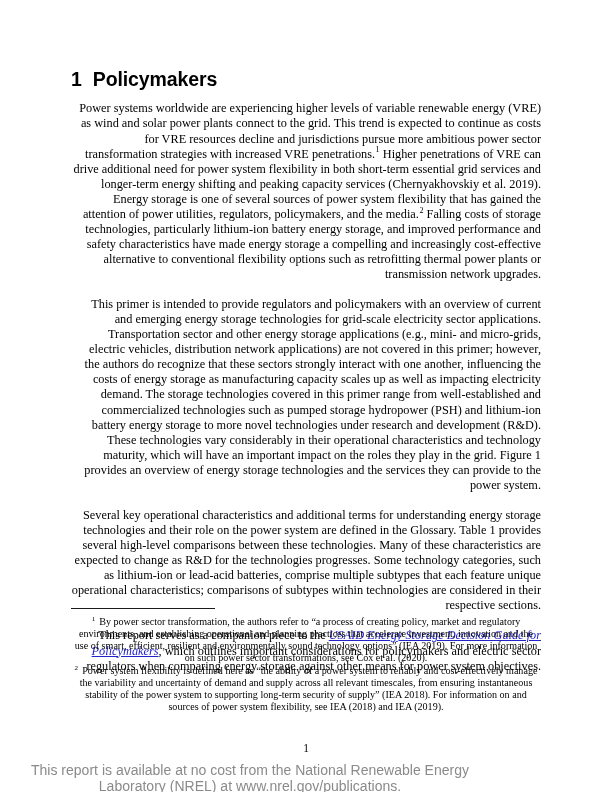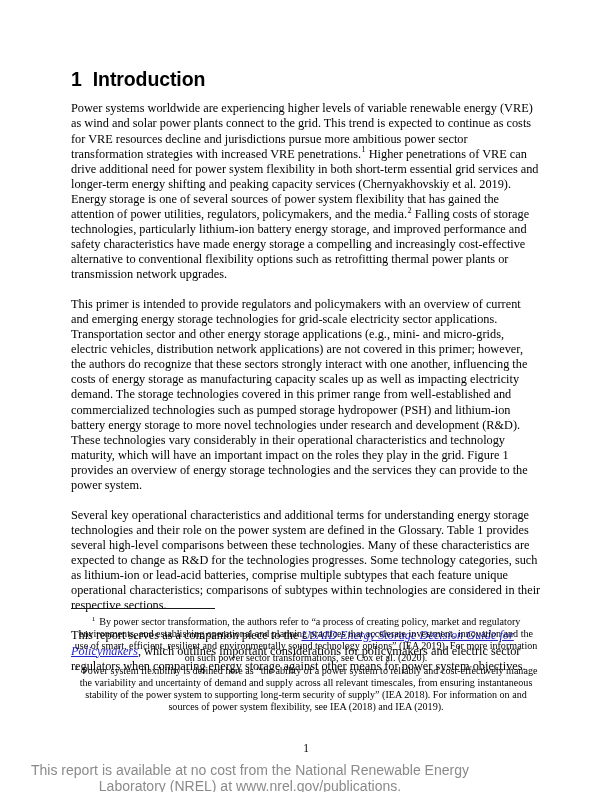--- a/index.html
+++ b/index.html
@@ -36,21 +36,21 @@
     line-height: 1.15;
     color: #000;
   }
   h1.section-heading .num {
     margin-right: 11px;
   }
   p.body-par {
     font-size: 12.3px;
     line-height: 15.05px;
     margin: 0 0 15.2px 0;
-    text-align: left;
+    text-align: right;
     color: #000;
     hyphens: none;
   }
   p.body-par:last-of-type {
     margin-bottom: 0;
   }
   sup.fn-ref {
     font-size: 8.2px;
     vertical-align: super;
     line-height: 0;
@@ -109,21 +109,21 @@
   }
 </style>
 </head>
 <body>
 
 <div class="page">
 
   <div class="content">
 
     <h1 class="section-heading">
-      <span class="num">1</span><span>Introduction</span>
+      <span class="num">1</span><span>Policymakers</span>
     </h1>
 
     <div id="body-paragraphs">
         <p class="body-par"><span>Power systems worldwide are experiencing higher levels of variable renewable energy (VRE) as wind and solar power plants connect to the grid. This trend is expected to continue as costs for VRE resources decline and jurisdictions pursue more ambitious power sector transformation strategies with increased VRE penetrations.</span><sup class="fn-ref">1</sup><span> Higher penetrations of VRE can drive additional need for power system flexibility in both short-term essential grid services and longer-term energy shifting and peaking capacity services (Chernyakhovskiy et al. 2019). Energy storage is one of several sources of power system flexibility that has gained the attention of power utilities, regulators, policymakers, and the media.</span><sup class="fn-ref">2</sup><span> Falling costs of storage technologies, particularly lithium-ion battery energy storage, and improved performance and safety characteristics have made energy storage a compelling and increasingly cost-effective alternative to conventional flexibility options such as retrofitting thermal power plants or transmission network upgrades.</span></p>
         <p class="body-par"><span>This primer is intended to provide regulators and policymakers with an overview of current and emerging energy storage technologies for grid-scale electricity sector applications. Transportation sector and other energy storage applications (e.g., mini- and micro-grids, electric vehicles, distribution network applications) are not covered in this primer; however, the authors do recognize that these sectors strongly interact with one another, influencing the costs of energy storage as manufacturing capacity scales up as well as impacting electricity demand. The storage technologies covered in this primer range from well-established and commercialized technologies such as pumped storage hydropower (PSH) and lithium-ion battery energy storage to more novel technologies under research and development (R&amp;D). These technologies vary considerably in their operational characteristics and technology maturity, which will have an important impact on the roles they play in the grid. Figure 1 provides an overview of energy storage technologies and the services they can provide to the power system.</span></p>
         <p class="body-par"><span>Several key operational characteristics and additional terms for understanding energy storage technologies and their role on the power system are defined in the Glossary. Table 1 provides several high-level comparisons between these technologies. Many of these characteristics are expected to change as R&amp;D for the technologies progresses. Some technology categories, such as lithium-ion or lead-acid batteries, comprise multiple subtypes that each feature unique operational characteristics; comparisons of subtypes within technologies are considered in their respective sections.</span></p>
         <p class="body-par"><span>This report serves as a companion piece to the </span><a class="doclink" href="#">USAID Energy Storage Decision Guide for Policymakers</a><span>, which outlines important considerations for policymakers and electric sector regulators when comparing energy storage against other means for power system objectives.</span></p>
       </div>
 
   </div>

